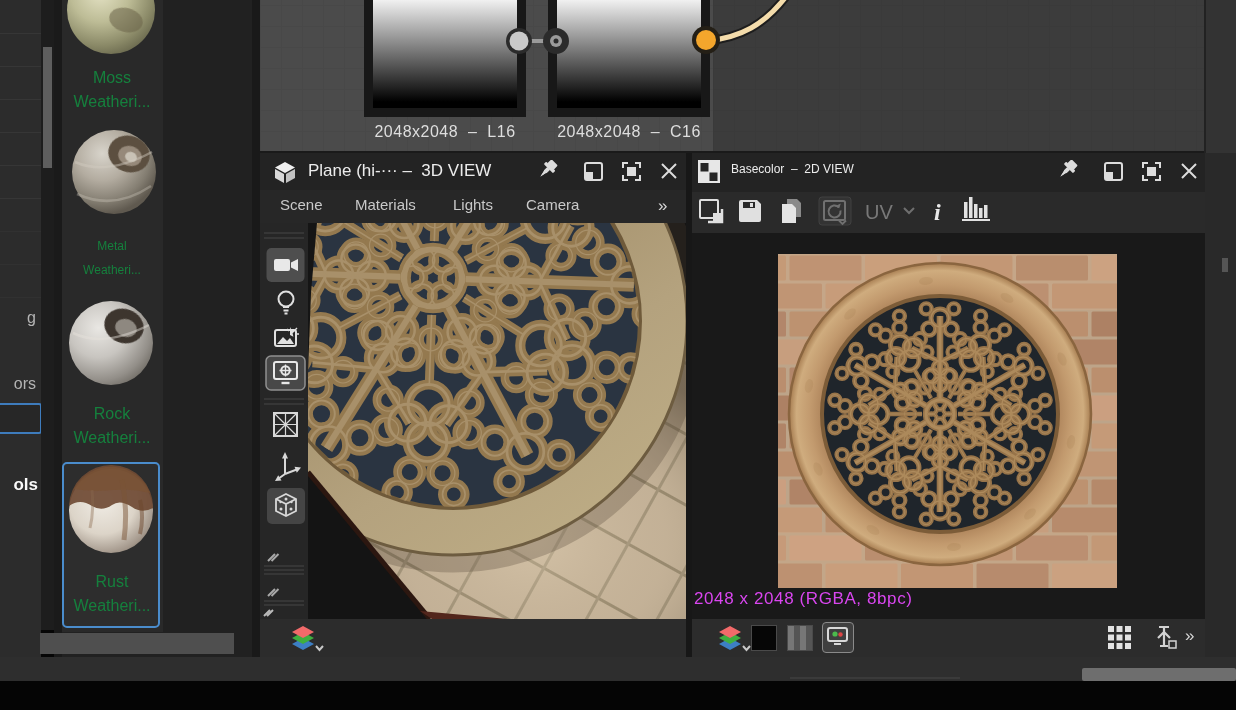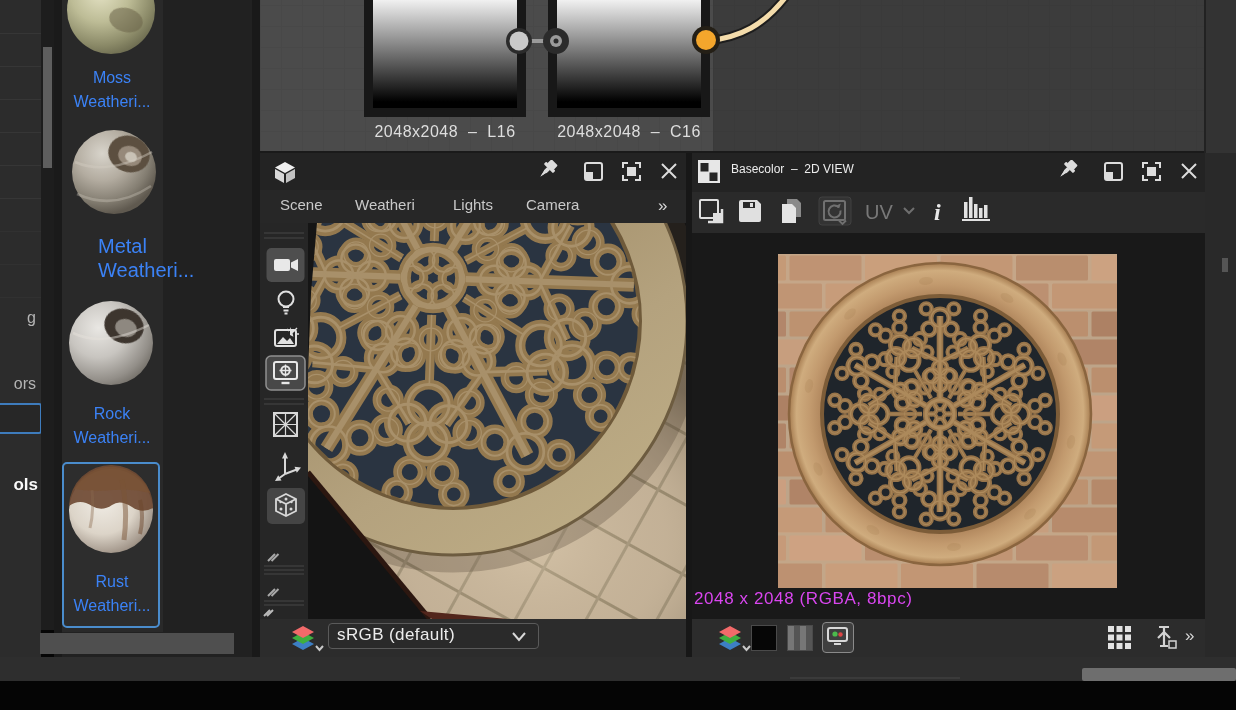--- a/index.html
+++ b/index.html
@@ -1,20 +1,20 @@
 <!DOCTYPE html>
 <html><head>
 <meta charset="utf-8">
 <style>
   html,body{margin:0;padding:0;background:#000;}
   #root{position:relative;width:1236px;height:710px;overflow:hidden;
         background:#060606;font-family:"Liberation Sans",sans-serif;
         -webkit-font-smoothing:antialiased;}
   .abs{position:absolute;}
-  .txt{color:#3b82f6;}
+  .txt{color:#15803d;}
 </style>
 </head>
 <body>
 <div id="root">
 <div class="abs" style="left:0;top:0;width:41px;height:657px;background:#2c2c2c;"></div>
     <div class="abs" style="left:0;top:33px;width:41px;height:1px;background:#363636;opacity:1.00;"></div>
     <div class="abs" style="left:0;top:66px;width:41px;height:1px;background:#363636;opacity:1.00;"></div>
     <div class="abs" style="left:0;top:99px;width:41px;height:1px;background:#363636;opacity:1.00;"></div>
     <div class="abs" style="left:0;top:132px;width:41px;height:1px;background:#363636;opacity:1.00;"></div>
     <div class="abs" style="left:0;top:165px;width:41px;height:1px;background:#363636;opacity:1.00;"></div>
@@ -82,21 +82,21 @@
     <ellipse filter="url(#bl1)" cx="64" cy="328" rx="11" ry="9" fill="#8e8880" transform="rotate(20 64 328)"></ellipse>
     <path d="M11 333 Q 42 348 87 325" stroke="#e6e2dc" stroke-width="2.5" fill="none" opacity="0.45"></path>
     <circle cx="49" cy="511" r="42" fill="url(#sphRust)"></circle>
     <path filter="url(#bl1)" d="M7 506 A42 42 0 0 1 91 508 Q 80 514 70 507 Q 58 499 50 505 Q 40 512 30 506 Q 18 498 7 506 Z" fill="#6f4c34" opacity="0.92"></path>
     <path filter="url(#bl1)" d="M12 489 A42 42 0 0 1 88 493 Q 70 488 52 490 Q 30 492 12 489 Z" fill="#7a5234" opacity="0.75"></path>
     <path d="M60 480 Q 66 510 62 540" stroke="#7a5336" stroke-width="5" fill="none" opacity="0.5"></path>
     <path d="M78 500 Q 82 518 78 534" stroke="#6b452c" stroke-width="4" fill="none" opacity="0.5"></path>
     <path d="M30 490 Q 32 512 28 528" stroke="#8a6a4e" stroke-width="3" fill="none" opacity="0.4"></path>
   </svg>
   <div class="abs txt" style="left:62px;top:66px;width:100px;text-align:center;font-size:16px;line-height:24px;">Moss<br>Weatheri...</div>
-  <div class="abs txt" style="left:62px;top:234px;width:100px;font-size:20px;line-height:24px;padding-left:36px;">Metal<br>Weatheri...</div>
+  <div class="abs txt" style="left:62px;top:234px;width:100px;text-align:center;font-size:12px;line-height:24px;">Metal<br>Weatheri...</div>
   <div class="abs txt" style="left:62px;top:402px;width:100px;text-align:center;font-size:16px;line-height:24px;">Rock<br>Weatheri...</div>
   <div class="abs txt" style="left:62px;top:570px;width:100px;text-align:center;font-size:16px;line-height:24px;">Rust<br>Weatheri...</div>
   <div class="abs" style="left:40px;top:633px;width:194px;height:21px;background:#4f4f4f;"></div>
   <div class="abs" style="left:252px;top:0;width:8px;height:657px;background:#191919;"></div>
 
   <div class="abs" style="left:260px;top:0;width:945px;height:153px;background:#3c3c3c;overflow:hidden;">
     <div class="abs" style="left:0;top:0;width:453px;height:153px;background:#4b4b4b;"></div>
     <div class="abs" style="left:0;top:0;width:453px;height:153px;background:repeating-linear-gradient(90deg,#454545 0 1px,transparent 1px 21px),repeating-linear-gradient(0deg,#454545 0 1px,transparent 1px 21px);opacity:.38;"></div>
     <div class="abs" style="left:453px;top:0;width:492px;height:153px;background:repeating-linear-gradient(90deg,#373737 0 1px,transparent 1px 21px),repeating-linear-gradient(0deg,#373737 0 1px,transparent 1px 21px);opacity:.38;"></div>
     <div class="abs" style="left:104px;top:-20px;width:162px;height:137px;background:#181818;"></div>
@@ -120,23 +120,24 @@
   </div>
 
   <div class="abs" style="left:260px;top:151px;width:945px;height:2px;background:#1a1a1a;"></div>
   <div class="abs" style="left:260px;top:153px;width:426px;height:37px;background:#232323;"></div>
   <div class="abs" style="left:260px;top:190px;width:426px;height:33px;background:#272727;border-bottom:1px solid #1c1c1c;"></div>
   <svg class="abs" style="left:272px;top:160px;" width="26" height="25">
     <path d="M13 2 L23 7.5 L13 13 L3 7.5 Z" fill="#efefef"></path>
     <path d="M3 9 L12 14 L12 23 L3 18 Z" fill="#d8d8d8"></path>
     <path d="M23 9 L14 14 L14 23 L23 18 Z" fill="#c2c2c2"></path>
   </svg>
+  <div class="abs" style="left:308px;top:161px;font-size:17px;color:#ececec;">Plane (hi-··· – &nbsp;3D VIEW</div>
   <div class="abs" style="left:260px;top:196px;width:426px;font-size:15px;color:#c9c9c9;">
     <span style="position:absolute;left:20px;text-align:center;">Scene</span>
-    <span style="position:absolute;left:95px;">Weatheri</span>
+    <span style="position:absolute;left:95px;">Materials</span>
     <span style="position:absolute;left:193px;text-align:right;">Lights</span>
     <span style="position:absolute;left:266px;">Camera</span>
     <span style="position:absolute;left:398px;font-size:17px;color:#d8d8d8;">»</span>
   </div>
 <svg class="abs" style="left:538px;top:160px;" width="146" height="24">
       <g fill="none" stroke="#dcdcdc" stroke-width="2">
         <g transform="translate(10,9) rotate(45)" stroke="none" fill="#dcdcdc">
           <rect x="-4.5" y="-9.5" width="9" height="6" rx="1.5"></rect>
           <rect x="-6.5" y="-4" width="13" height="3.5" rx="1"></rect>
           <rect x="-2" y="-1" width="4" height="5"></rect>
@@ -606,26 +607,20 @@
   <div class="abs" style="left:260px;top:619px;width:426px;height:38px;background:#2c2c2c;"></div>
   <svg class="abs" style="left:262px;top:604px;" width="24" height="18">
     <path d="M2 12 L8 6 M5 12 L11 6" stroke="#b9b9b9" stroke-width="2" fill="none"></path>
   </svg>
 <svg class="abs" style="left:290px;top:624px;" width="34" height="30">
     <path d="M13 8 L24 14 L13 20 L2 14 Z" fill="#3d7fc4" transform="translate(0,6)"></path>
     <path d="M13 8 L24 14 L13 20 L2 14 Z" fill="#3fae3f" transform="translate(0,0)"></path>
     <path d="M13 8 L24 14 L13 20 L2 14 Z" fill="#f26a6a" transform="translate(0,-6)"></path>
     <path d="M26 22 L29.5 26 L33 22" stroke="#c9c9c9" stroke-width="2" fill="none"></path>
   </svg>
-  <div class="abs" style="left:328px;top:623px;width:209px;height:24px;border:1px solid #5a5a5a;border-radius:4px;background:#2a2a2a;">
-    <span style="position:absolute;left:8px;top:1px;font-size:17px;letter-spacing:0.4px;color:#ececec;">sRGB (default)</span>
-    <svg style="position:absolute;right:12px;top:8px;" width="14" height="10">
-        <path d="M1 1 L7 8 L13 1" stroke="#d8d8d8" stroke-width="2" fill="none"></path>
-      </svg>
-  </div>
   <div class="abs" style="left:686px;top:153px;width:6px;height:504px;background:#171717;"></div>
 
   <div class="abs" style="left:692px;top:153px;width:513px;height:39px;background:#232323;"></div>
   <div class="abs" style="left:692px;top:192px;width:513px;height:41px;background:#2a2a2a;"></div>
   <svg class="abs" style="left:697px;top:159px;" width="24" height="26">
     <rect x="1" y="1" width="22" height="23" fill="#e7e7e7"></rect>
     <rect x="3.5" y="4" width="8" height="8.5" fill="#262626"></rect>
     <rect x="12.5" y="13.5" width="8" height="8.5" fill="#262626"></rect>
   </svg>
   <div class="abs" style="left:731px;top:162px;font-size:12px;color:#ececec;">Basecolor &nbsp;– &nbsp;2D VIEW</div>

